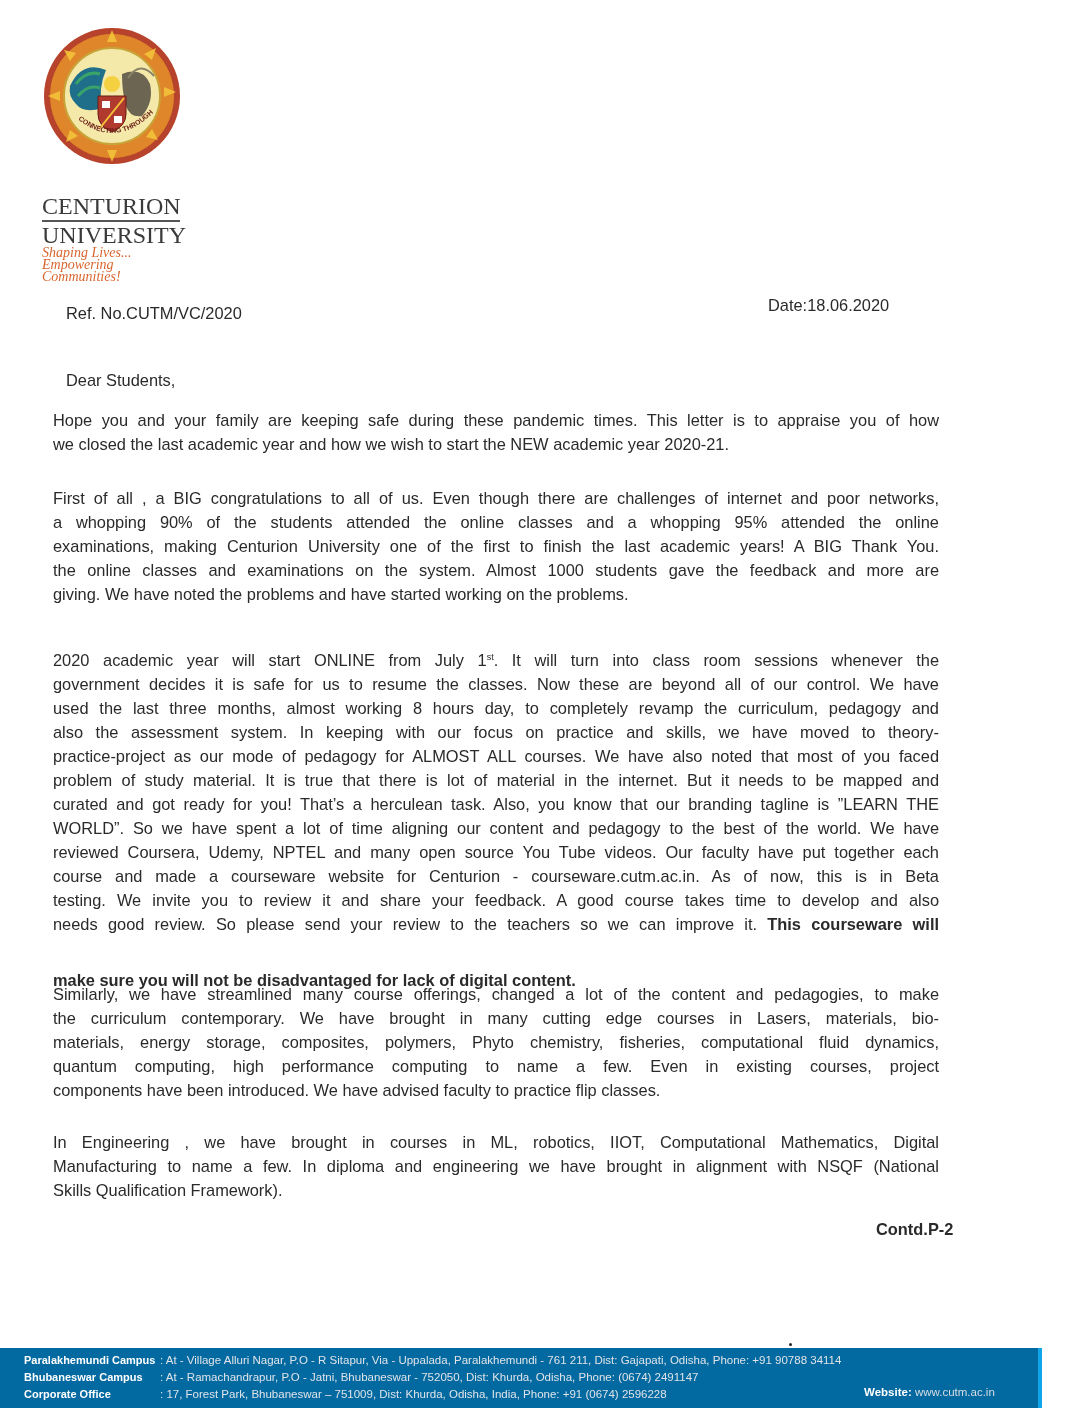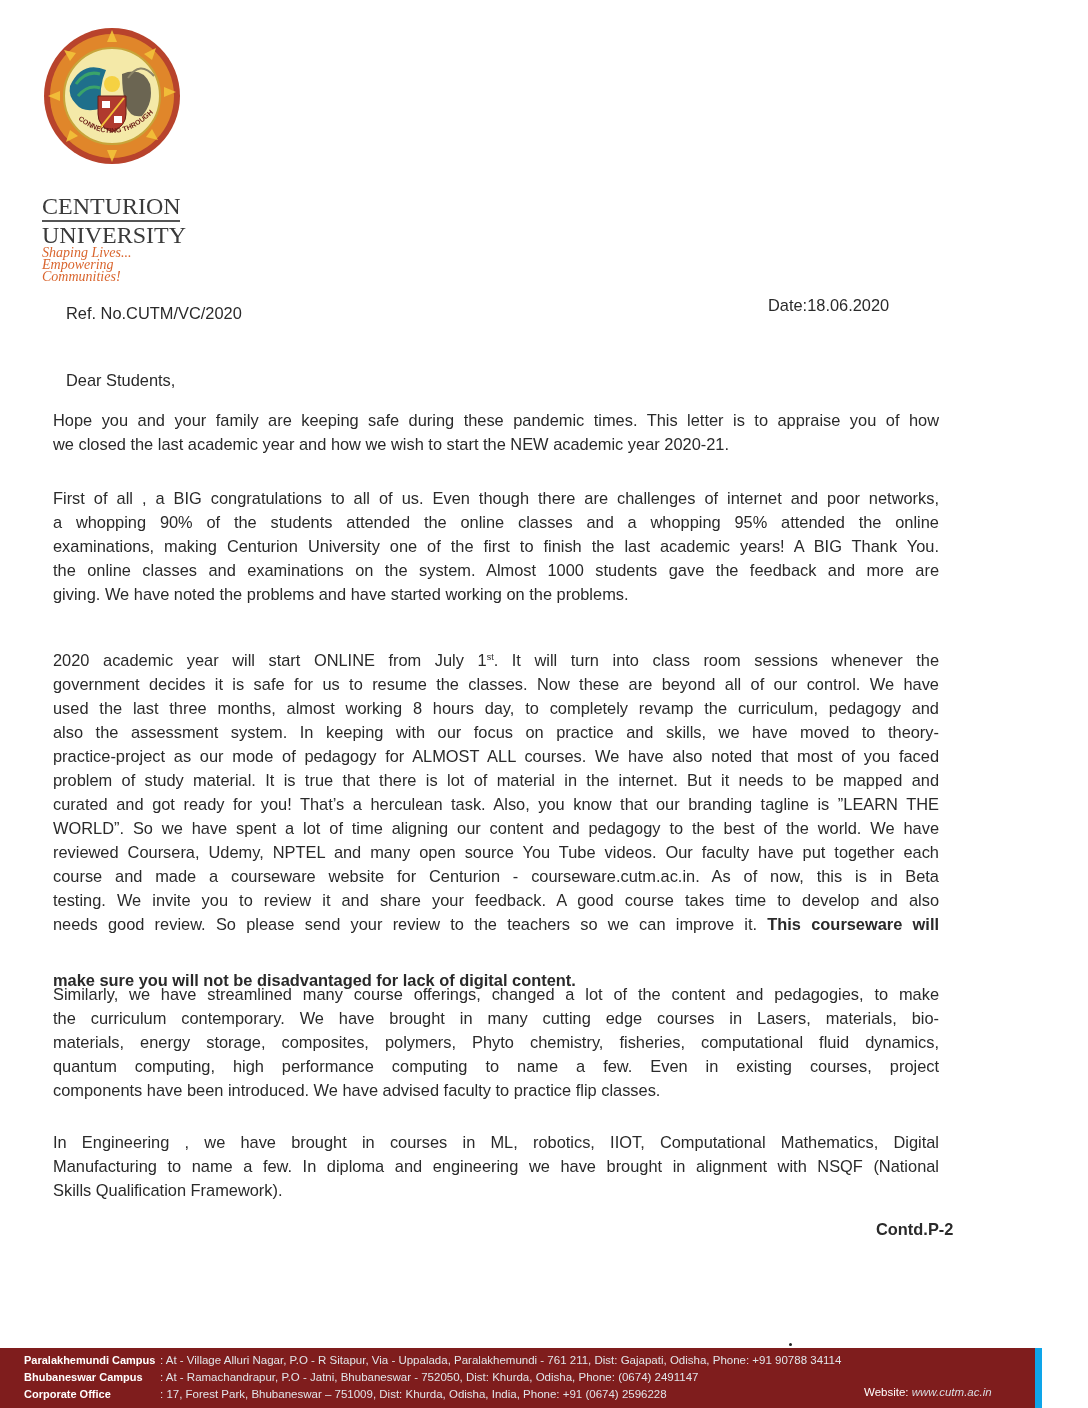--- a/index.html
+++ b/index.html
@@ -27,29 +27,29 @@
     display: block; height: 24px; line-height: 24px; white-space: nowrap;
     text-align: justify; text-align-last: justify; font-size: 16.4px;
   }
   .line.last { text-align-last: left; }
   .bold { font-weight: bold; margin-top: 32px; }
 
   .contd { position: absolute; left: 876px; top: 1220px; font-size: 16.4px; font-weight: bold; }
 
   .footer {
     position: absolute; left: 0; top: 1348px; width: 1042px; height: 60px;
-    background: #7f1d1d; color: #e8ecef; font-size: 11.5px;
-    border-right: 7px solid #0ea5e9; box-sizing: border-box;
+    background: #0369a1; color: #e8ecef; font-size: 11.5px;
+    border-right: 4px solid #0ea5e9; box-sizing: border-box;
   }
   .frow { position: absolute; left: 24px; height: 17px; line-height: 17px; white-space: nowrap; }
   .frow .lbl { display: inline-block; width: 136px; font-weight: bold; color: #ffffff; font-size: 11px; }
   .frow .val { color: #e0e4e8; }
   .website { position: absolute; left: 864px; top: 38px; font-size: 11.5px; white-space: nowrap; }
-  .website .lbl { font-weight: normal; color: #fff; }
-  .website .val { color: #d8dde2; font-style: italic; }
+  .website .lbl { font-weight: bold; color: #fff; }
+  .website .val { color: #d8dde2; }
   .dot { position: absolute; left: 789px; top: 1343px; width: 3px; height: 3px; background: #222; border-radius: 50%; }
 </style>
 </head>
 <body>
 
 <div class="logo">
   <svg class="emblem" viewBox="0 0 140 140">
     <circle cx="70" cy="70" r="68" fill="#b8432c"></circle>
     <circle cx="70" cy="70" r="62" fill="#e0862a"></circle>
     <g fill="#f3c23a" opacity="0.9">

